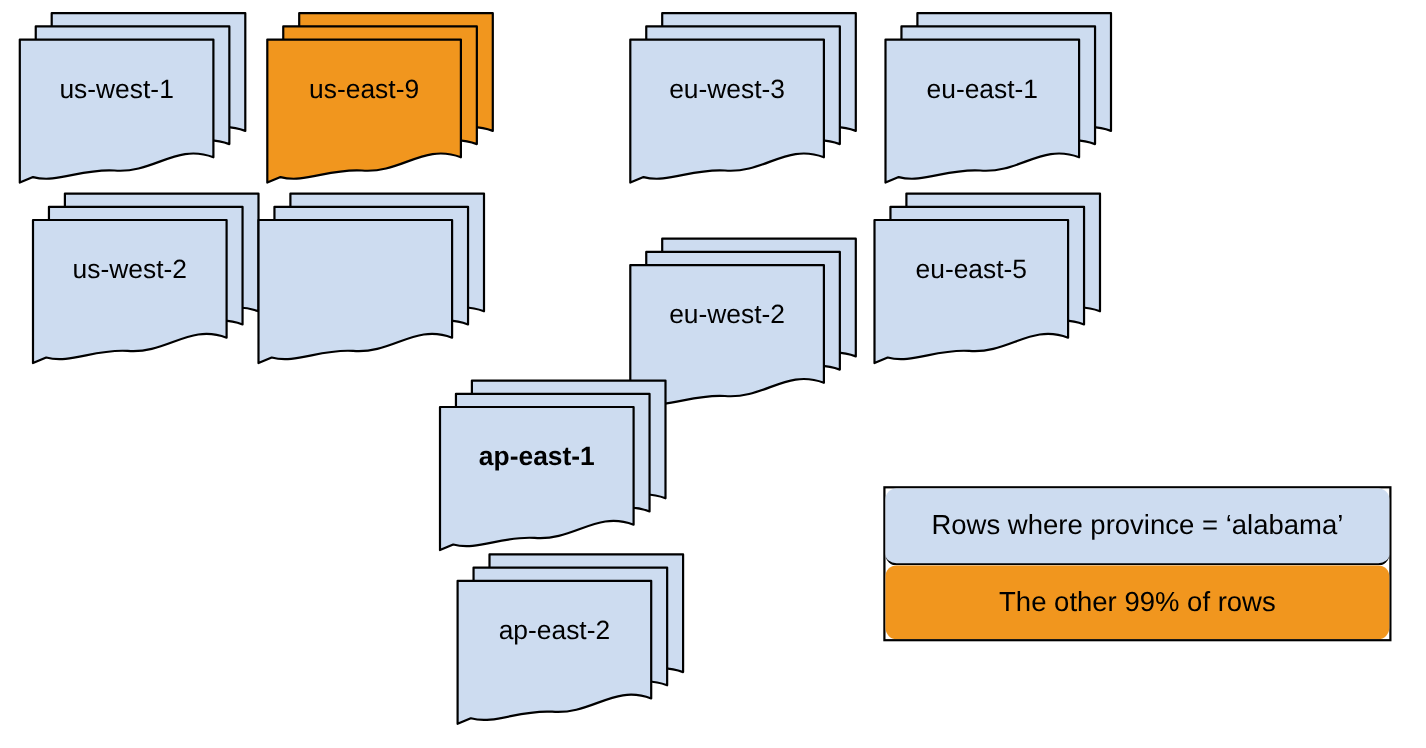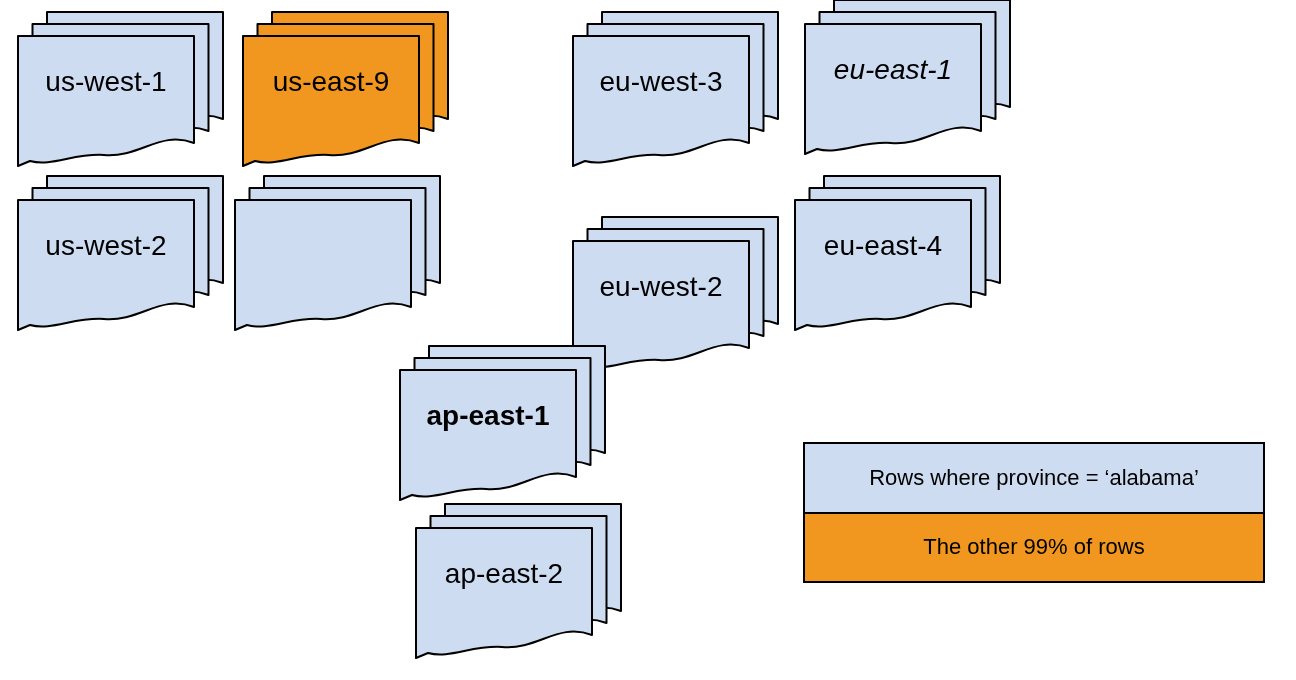--- a/index.html
+++ b/index.html
@@ -25,42 +25,42 @@
     fill:var(--document-blue);
     stroke:var(--outline);
     stroke-width:2;
     stroke-linejoin:round;
   }
   .stack.highlight .doc{fill:var(--document-orange);}
   .stack-label{
     position:absolute;
     left:0;top:24px;width:176px;height:92px;
     display:flex;align-items:center;justify-content:center;
-    font-size:28px;line-height:1;white-space:nowrap;
+    font-size:24px;line-height:1;white-space:nowrap;
   }
 
   .legend{
     position:absolute;left:803px;top:442px;width:462px;height:141px;
     border:2px solid var(--outline);
     display:flex;flex-direction:column;
   }
   .legend-cell{
     flex:1;
     display:flex;align-items:center;justify-content:center;
-    font-size:22px;white-space:nowrap;
+    font-size:25px;white-space:nowrap;border-radius:10px;
   }
   .legend-cell.blue{background:var(--document-blue);border-bottom:2px solid var(--outline);}
   .legend-cell.orange{background:var(--document-orange);}
 
   
   #stk-us-west-1{left:18px;top:12px;}
   #stk-us-east-1{left:243px;top:12px;}
   #stk-eu-west-1{left:573px;top:12px;}
-  #stk-eu-east-1{left:805px;top:0;font-style:italic;}
-  #stk-us-west-2{left:18px;top:176px;}
+  #stk-eu-east-1{left:805px;top:12px;}
+  #stk-us-west-2{left:30px;top:176px;}
   #stk-us-east-2{left:235px;top:176px;}
   #stk-eu-west-2{left:573px;top:176px;margin-top:41px;}
   #stk-eu-east-2{left:795px;top:176px;}
   #stk-ap-east-1{left:400px;top:346px;font-weight:bold;}
   #stk-ap-east-2{left:388px;top:504px;margin-left:28px;}
 </style>
 </head>
 <body>
 
 <svg width="0" height="0" style="position:absolute">
@@ -132,21 +132,21 @@
     </svg>
     <div class="stack-label">eu-west-2</div>
   </div>
 
   <div class="stack" id="stk-eu-east-2">
     <svg viewBox="0 0 205 156" width="205" height="156">
       <use href="#docshape" class="doc" x="29" y="0"></use>
       <use href="#docshape" class="doc" x="14.5" y="12"></use>
       <use href="#docshape" class="doc" x="0" y="24"></use>
     </svg>
-    <div class="stack-label">eu-east-4</div>
+    <div class="stack-label">eu-east-5</div>
   </div>
 
   <div class="stack" id="stk-ap-east-1">
     <svg viewBox="0 0 205 156" width="205" height="156">
       <use href="#docshape" class="doc" x="29" y="0"></use>
       <use href="#docshape" class="doc" x="14.5" y="12"></use>
       <use href="#docshape" class="doc" x="0" y="24"></use>
     </svg>
     <div class="stack-label">ap-east-1</div>
   </div>

